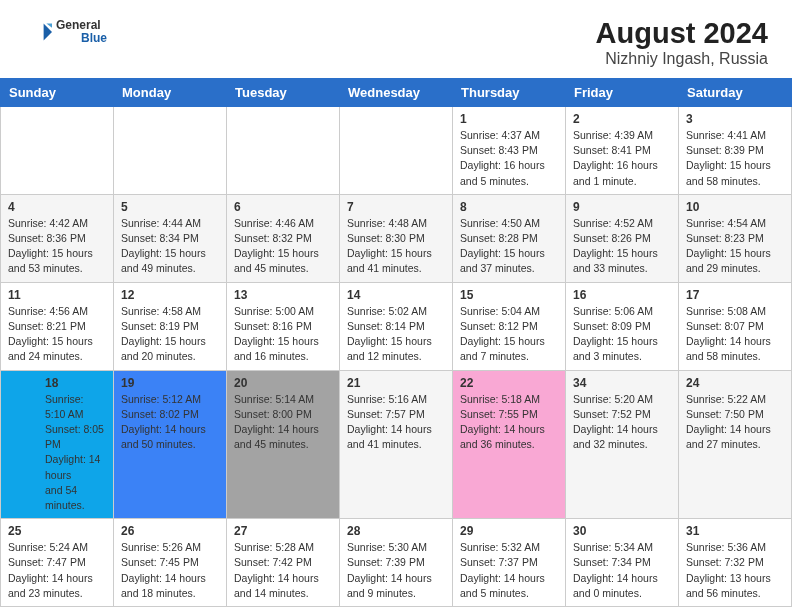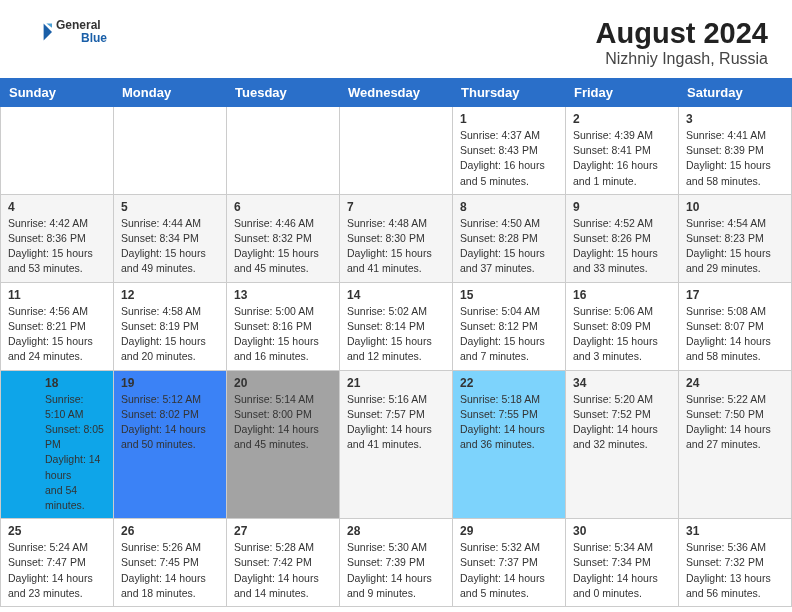--- a/index.html
+++ b/index.html
@@ -205,21 +205,21 @@
           <div class="day-info">Sunrise: 5:12 AM<br>Sunset: 8:02 PM<br>Daylight: 14 hours<br>and 50 minutes.</div>
         </td>
         <td style="background: #a3a3a3;">
           <span class="day-number">20</span>
           <div class="day-info">Sunrise: 5:14 AM<br>Sunset: 8:00 PM<br>Daylight: 14 hours<br>and 45 minutes.</div>
         </td>
         <td style="background: rgb(245, 245, 245);">
           <span class="day-number">21</span>
           <div class="day-info">Sunrise: 5:16 AM<br>Sunset: 7:57 PM<br>Daylight: 14 hours<br>and 41 minutes.</div>
         </td>
-        <td style="background: #7dd3fc;">
+        <td style="background: #f9a8d4;">
           <span class="day-number">22</span>
           <div class="day-info">Sunrise: 5:18 AM<br>Sunset: 7:55 PM<br>Daylight: 14 hours<br>and 36 minutes.</div>
         </td>
         <td style="background: rgb(245, 245, 245);">
           <span class="day-number">34</span>
           <div class="day-info">Sunrise: 5:20 AM<br>Sunset: 7:52 PM<br>Daylight: 14 hours<br>and 32 minutes.</div>
         </td>
         <td style="background: rgb(245, 245, 245);">
           <span class="day-number">24</span>
           <div class="day-info">Sunrise: 5:22 AM<br>Sunset: 7:50 PM<br>Daylight: 14 hours<br>and 27 minutes.</div>

